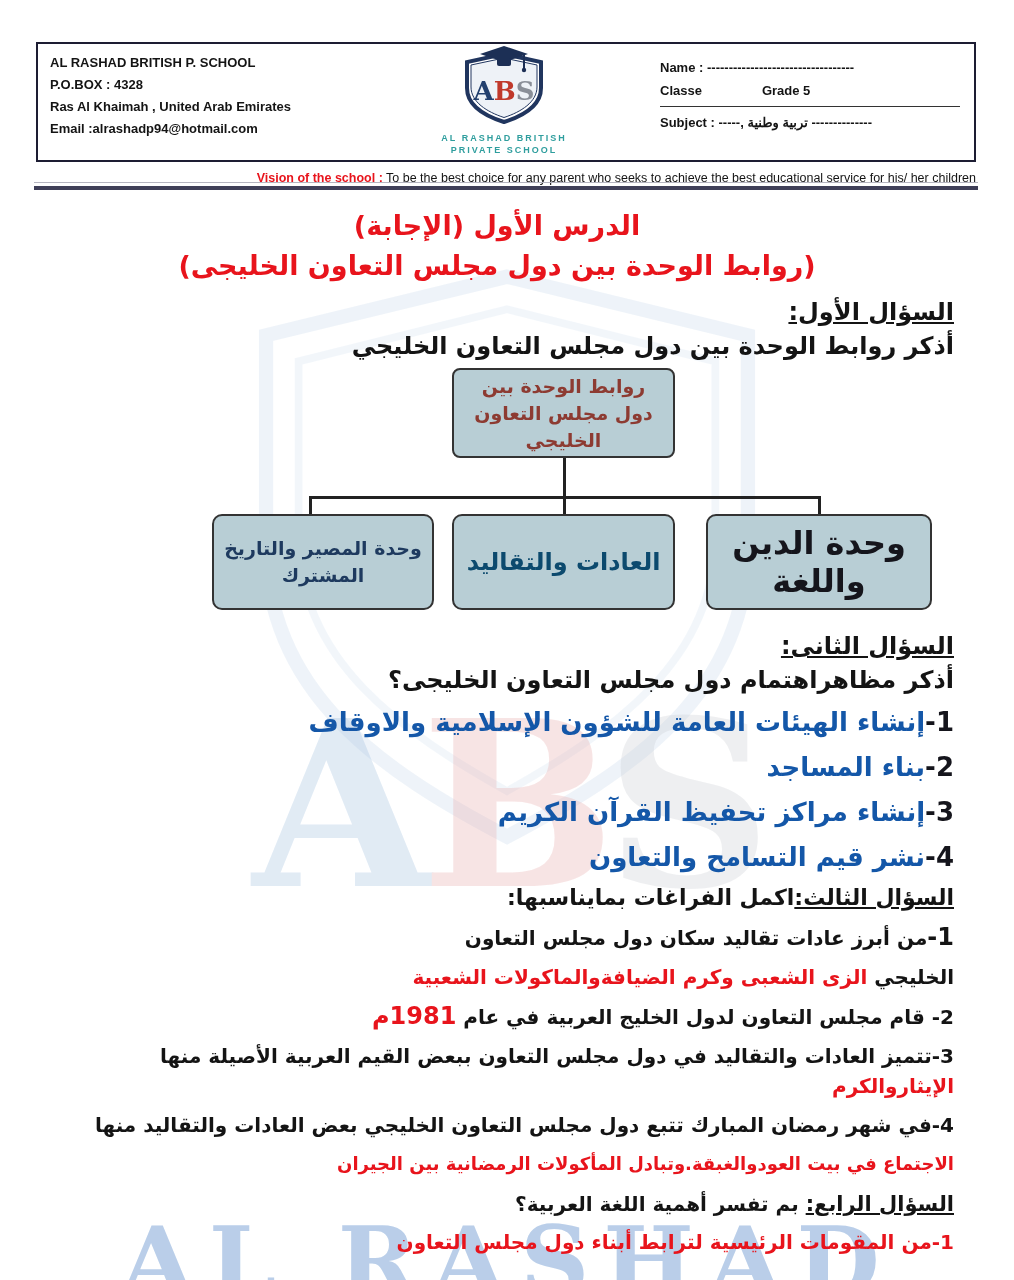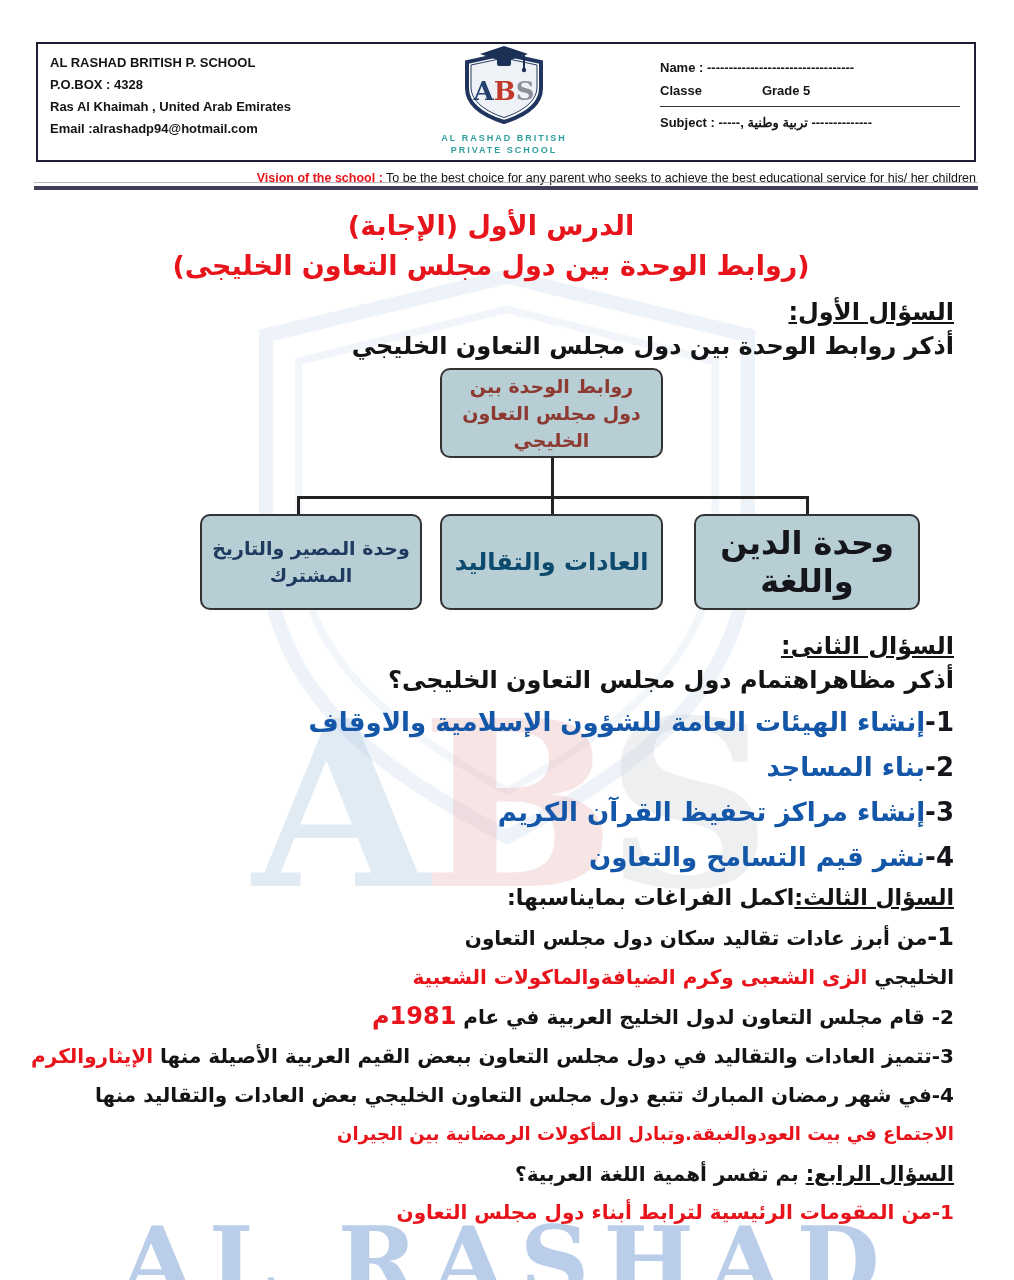--- a/index.html
+++ b/index.html
@@ -45,31 +45,31 @@
   .dashes{font-weight:bold;letter-spacing:0px;}
 
   .vision-line{position:absolute;left:36px;top:164px;width:940px;text-align:right;
     font-family:Liberation Sans, sans-serif;font-size:12.5px;z-index:2;margin-top:7px;}
   .vision-label{color:#e8141c;font-weight:bold;}
   .divider{position:absolute;left:34px;top:182px;width:944px;height:3px;
     border-top:1px solid #b5b5c0;border-bottom:4px solid #3f3f58;z-index:2;}
 
   
   .content{position:absolute;left:0;top:196px;width:1014px;box-sizing:border-box;
-    padding:10px 60px 0 28px;direction:rtl;z-index:1;}
+    padding:10px 60px 0 40px;direction:rtl;z-index:1;}
   .main-title{ text-align:center;color:#e8141c;font-weight:bold;font-size:27px;line-height:40px;}
   .q-heading{font-size:24px;font-weight:bold;text-decoration:underline;margin-top:12px;}
   .q-prompt{font-size:24px;font-weight:bold;margin-top:6px;}
 
   
   .diagram{position:relative;height:252px;margin-top:8px;direction:ltr;}
   .dg-box{position:absolute;background:#b8ced5;border:2px solid #333;border-radius:10px;
     display:flex;align-items:center;justify-content:center;text-align:center;
     font-weight:bold;box-sizing:border-box;padding:4px 10px;direction:rtl;}
-  .dg-root{left:412px;top:0;width:223px;height:90px;font-size:19px;color:#8d3b32;line-height:27px;}
+  .dg-root{left:412px;top:0;width:223px;height:90px;font-size:19px;color:#8d3b32;line-height:27px;border-radius:8px;}
   .dg-left{left:172px;top:146px;width:222px;height:96px;font-size:19px;color:#1e3a5f;line-height:27px;}
   .dg-mid{left:412px;top:146px;width:223px;height:96px;font-size:24px;color:#0c4a6e;}
   .dg-right{left:666px;top:146px;width:226px;height:96px;font-size:32px;color:#15151c;}
   .dg-vline{position:absolute;left:523px;top:90px;width:2.5px;height:38px;background:#222;}
   .dg-hline{position:absolute;left:269px;top:128px;width:511px;height:2.5px;background:#222;}
   .dg-stub{position:absolute;top:128px;width:2.5px;height:19px;background:#222;}
   .dg-stub.s1{left:269px;} .dg-stub.s2{left:523px;} .dg-stub.s3{left:778px;}
 
   
   .q2-item{font-size:26px;font-weight:bold;margin-top:11px;line-height:34px;}

